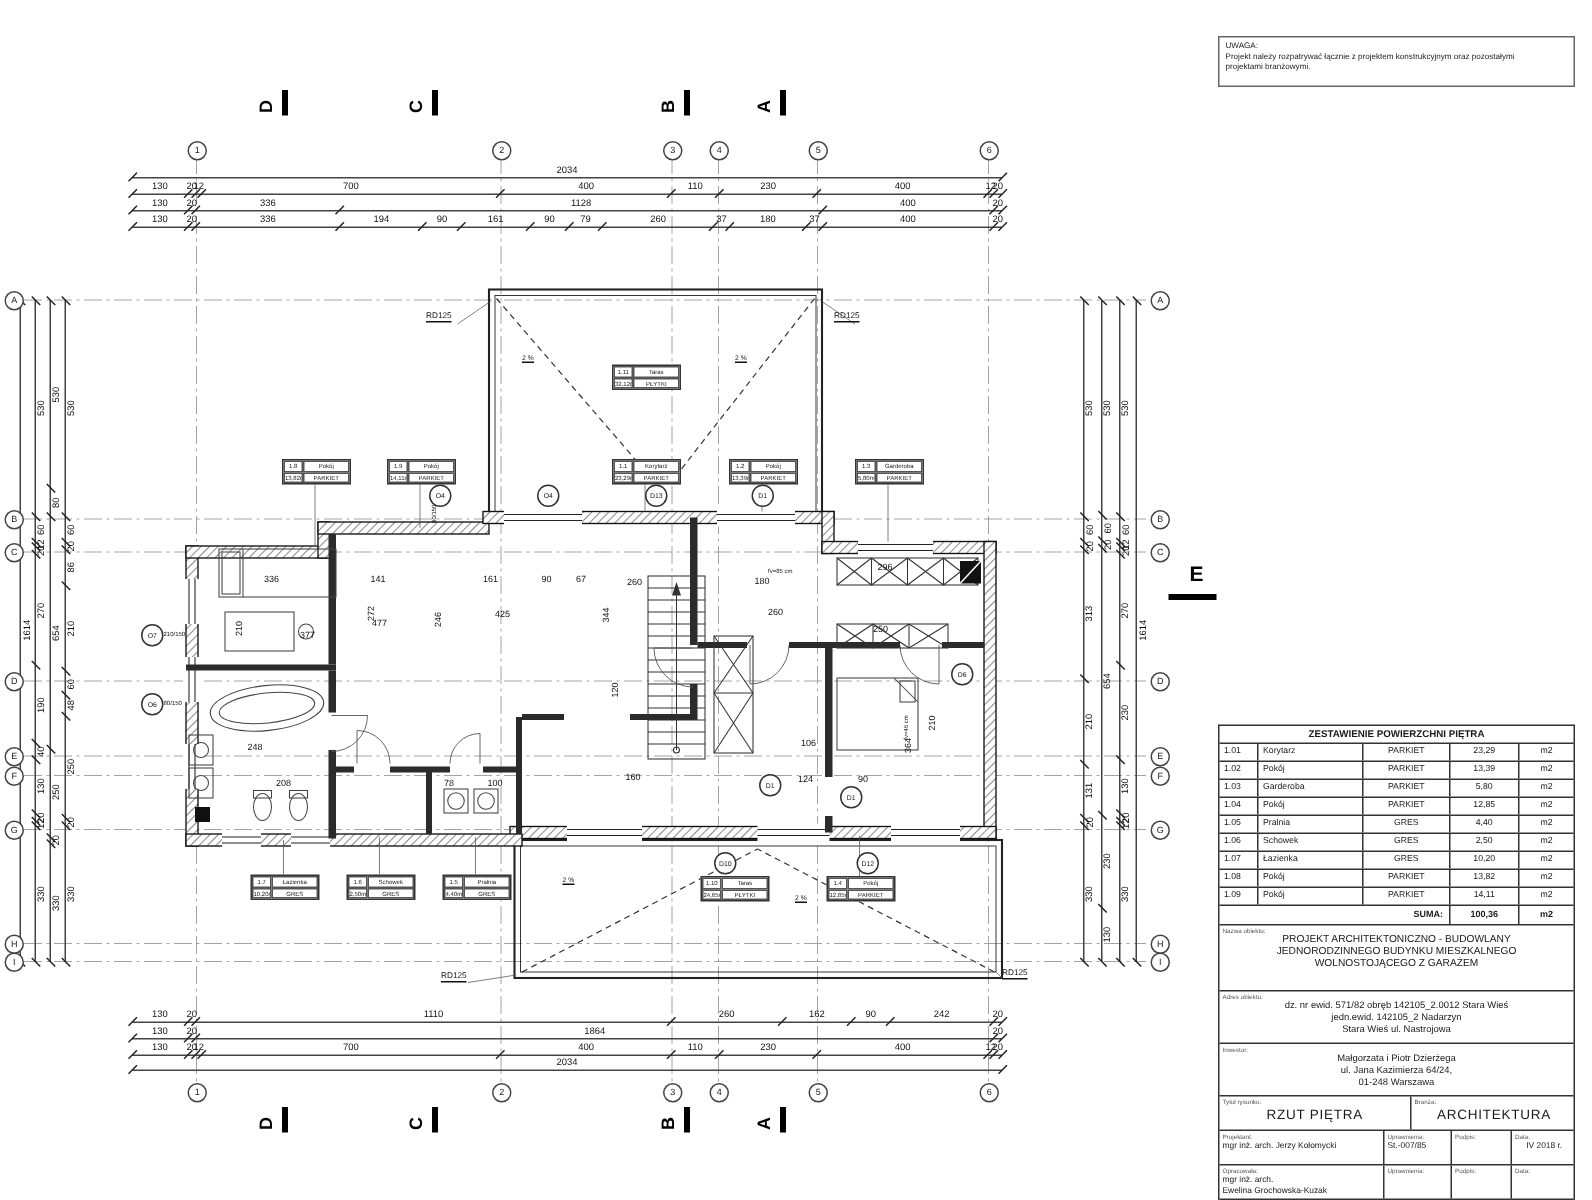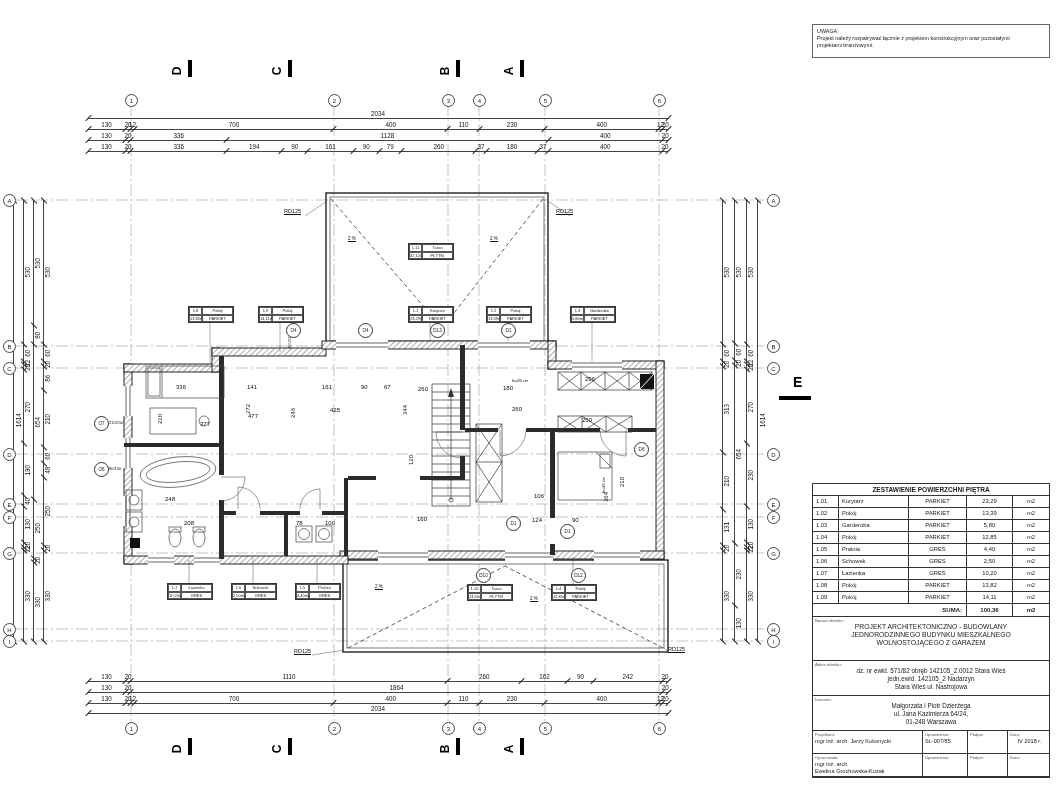--- a/index.html
+++ b/index.html
@@ -906,20 +906,30 @@
     <div class="scontent">dz. nr ewid. 571/82 obręb 142105_2.0012 Stara Wieś</div>
     <div class="scontent">jedn.ewid. 142105_2 Nadarzyn</div>
     <div class="scontent">Stara Wieś ul. Nastrojowa</div>
   </div>
   <div class="sect" style="height:35px">
     <span class="slab">Inwestor:</span>
     <div class="scontent">Małgorzata i Piotr Dzierżega</div>
     <div class="scontent">ul. Jana Kazimierza 64/24,</div>
     <div class="scontent">01-248 Warszawa</div>
   </div>
+  <div class="two" style="border-bottom:0.6px solid #333;height:22px">
+    <div>
+      <span class="slab">Tytuł rysunku:</span>
+      <div class="tval">RZUT PIĘTRA</div>
+    </div>
+    <div>
+      <span class="slab">Branża:</span>
+      <div class="tval">ARCHITEKTURA</div>
+    </div>
+  </div>
   <div class="pgrid" style="border-bottom:0.6px solid #333">
     <div>
       <span class="slab">Projektant:</span>
       <div>mgr inż. arch. Jerzy Kołomycki</div>
     </div>
     <div>
       <span class="slab">Uprawnienia:</span>
       <div>St.-007/85</div>
     </div>
     <div>

